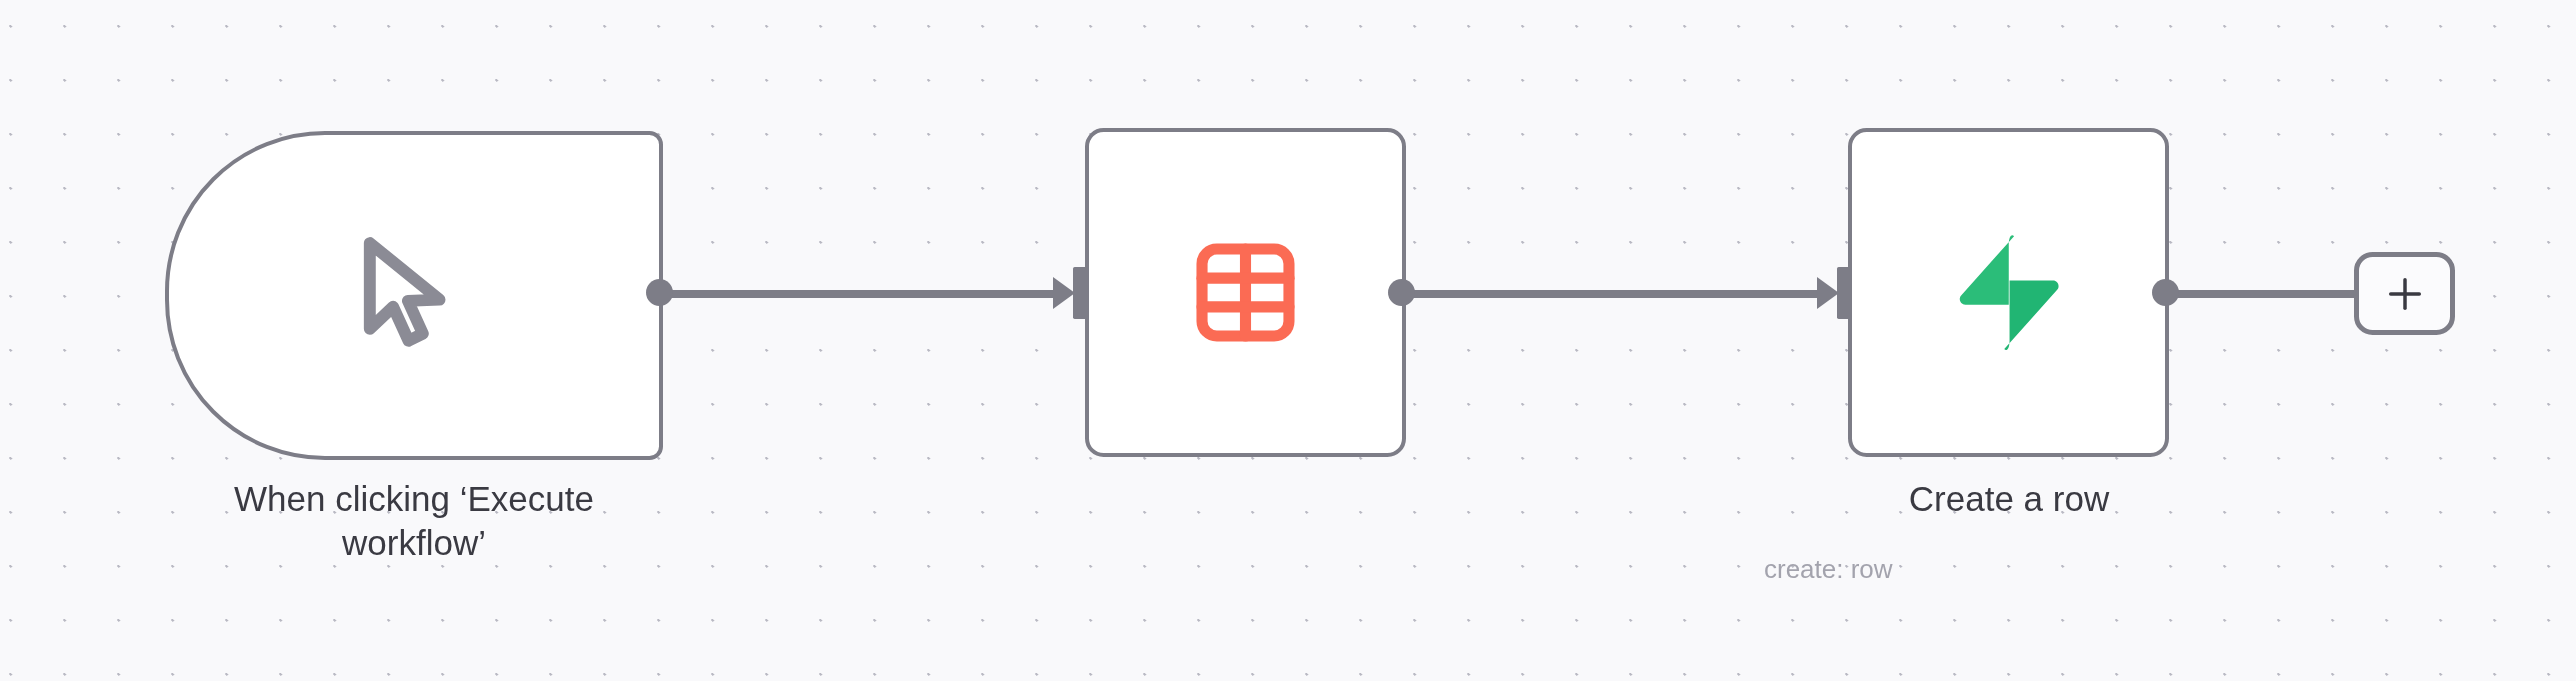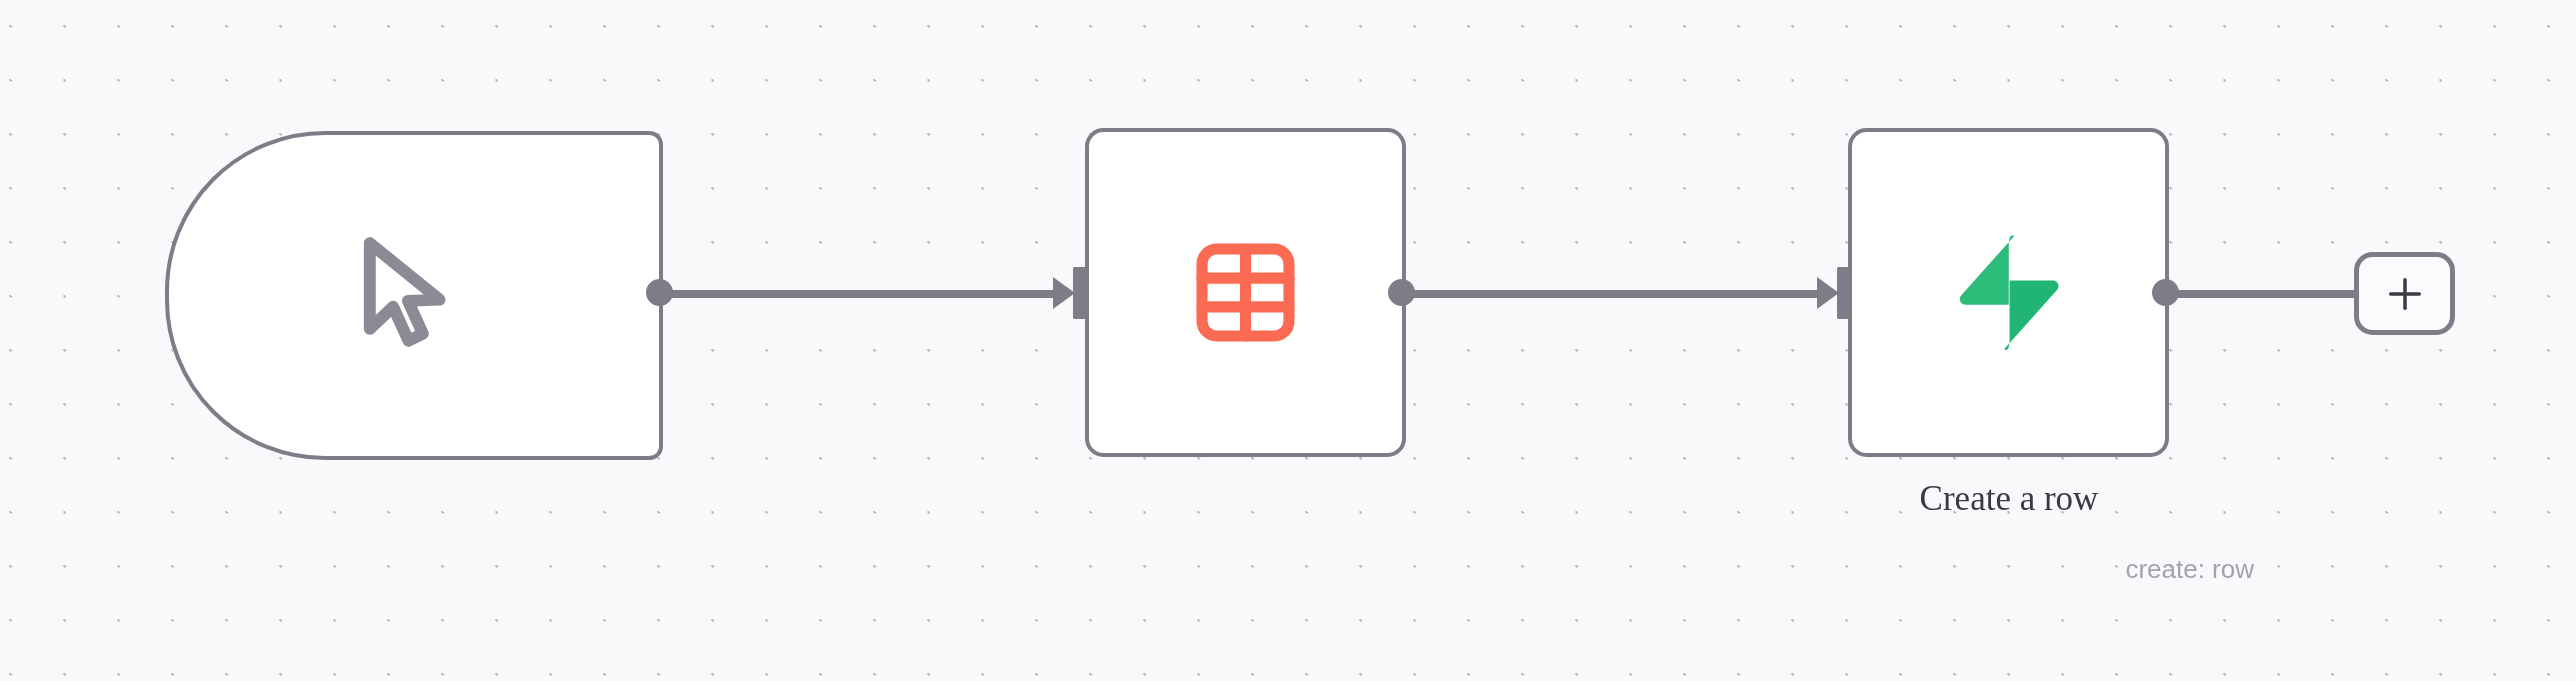--- a/index.html
+++ b/index.html
@@ -92,21 +92,21 @@
     text-align: center;
     color: #3a3a42;
     font-size: 35px;
     line-height: 44px;
     font-weight: 400;
     letter-spacing: 0px;
     white-space: pre-line;
   }
   .node-sublabel {
     position: absolute;
-    text-align: right;
+    text-align: left;
     color: #a3a3ad;
     font-size: 26px;
     line-height: 32px;
     font-weight: 400;
   }
 
   
   .plus-btn {
     position: absolute;
     width: 101px;
@@ -158,20 +158,22 @@
 
   <div class="node trigger" style="left:165px; top:131px; width:498px; height:329px;">
     <span class="icon-wrap">
       <svg width="143" height="143" viewBox="0 0 24 24" fill="none" stroke="#8b8b95" stroke-width="2" stroke-linecap="round" stroke-linejoin="round" aria-hidden="true">
         <path d="M4.5 3.2 L4.5 17.6 L8.4 13.9 L11.0 19.6 L13.4 18.4 L10.9 12.9 L16.2 12.7 Z"></path>
       </svg>
     </span>
   </div>
   <div class="out-dot" style="left:646px; top:279px;"></div>
 
+  <div class="node-label" style="left:127px; top:477px; width:574px;">When clicking ‘Execute
+workflow’</div>
 
   <div class="node action" style="left:1085px; top:128px; width:321px; height:329px;">
     <span class="icon-wrap">
       <svg width="111" height="111" viewBox="0 0 24 24" fill="none" stroke="#fb6b54" stroke-width="2.4" stroke-linecap="round" stroke-linejoin="round" aria-hidden="true">
         <rect x="2.6" y="2.6" width="18.8" height="18.8" rx="3.2"></rect>
         <line x1="12" y1="2.6" x2="12" y2="21.4"></line>
         <line x1="2.6" y1="8.9" x2="21.4" y2="8.9"></line>
         <line x1="2.6" y1="15.1" x2="21.4" y2="15.1"></line>
       </svg>
     </span>
@@ -182,21 +184,21 @@
   <div class="node action" style="left:1848px; top:128px; width:321px; height:329px;">
     <span class="icon-wrap">
       <svg width="127" height="127" viewBox="0 0 24 24" aria-hidden="true">
         <path d="M13.05 1.35 L3.05 12.55 C2.45 13.25 2.95 14.3 3.85 14.3 L12.05 14.3 L12.05 3.0 C12.05 1.4 12.6 0.9 13.05 1.35 Z" fill="#2bbd79"></path>
         <path d="M11.2 22.7 L21.2 11.5 C21.8 10.8 21.3 9.75 20.4 9.75 L12.2 9.75 L12.2 21.05 C12.2 22.65 11.65 23.15 11.2 22.7 Z" fill="#21b573"></path>
       </svg>
     </span>
   </div>
   <div class="out-dot" style="left:2152px; top:279px;"></div>
 
-  <div class="node-label" style="left:1764px; top:477px; width:490px;font-family:Liberation Serif, serif;">Create a row</div>
+  <div class="node-label" style="left:1764px; top:477px; width:490px;">Create a row</div>
   <div class="node-sublabel" style="left:1764px; top:553px; width:490px;">create: row</div>
 
   <div class="plus-btn" style="left:2354px; top:252px;">
     <span style="display:flex;align-items:center;justify-content:center;">
       <svg width="44" height="44" viewBox="0 0 24 24" fill="none" stroke="#3a3a42" stroke-width="1.9" stroke-linecap="round" aria-hidden="true">
         <line x1="12" y1="4.2" x2="12" y2="19.8"></line>
         <line x1="4.2" y1="12" x2="19.8" y2="12"></line>
       </svg>
     </span>
   </div>

